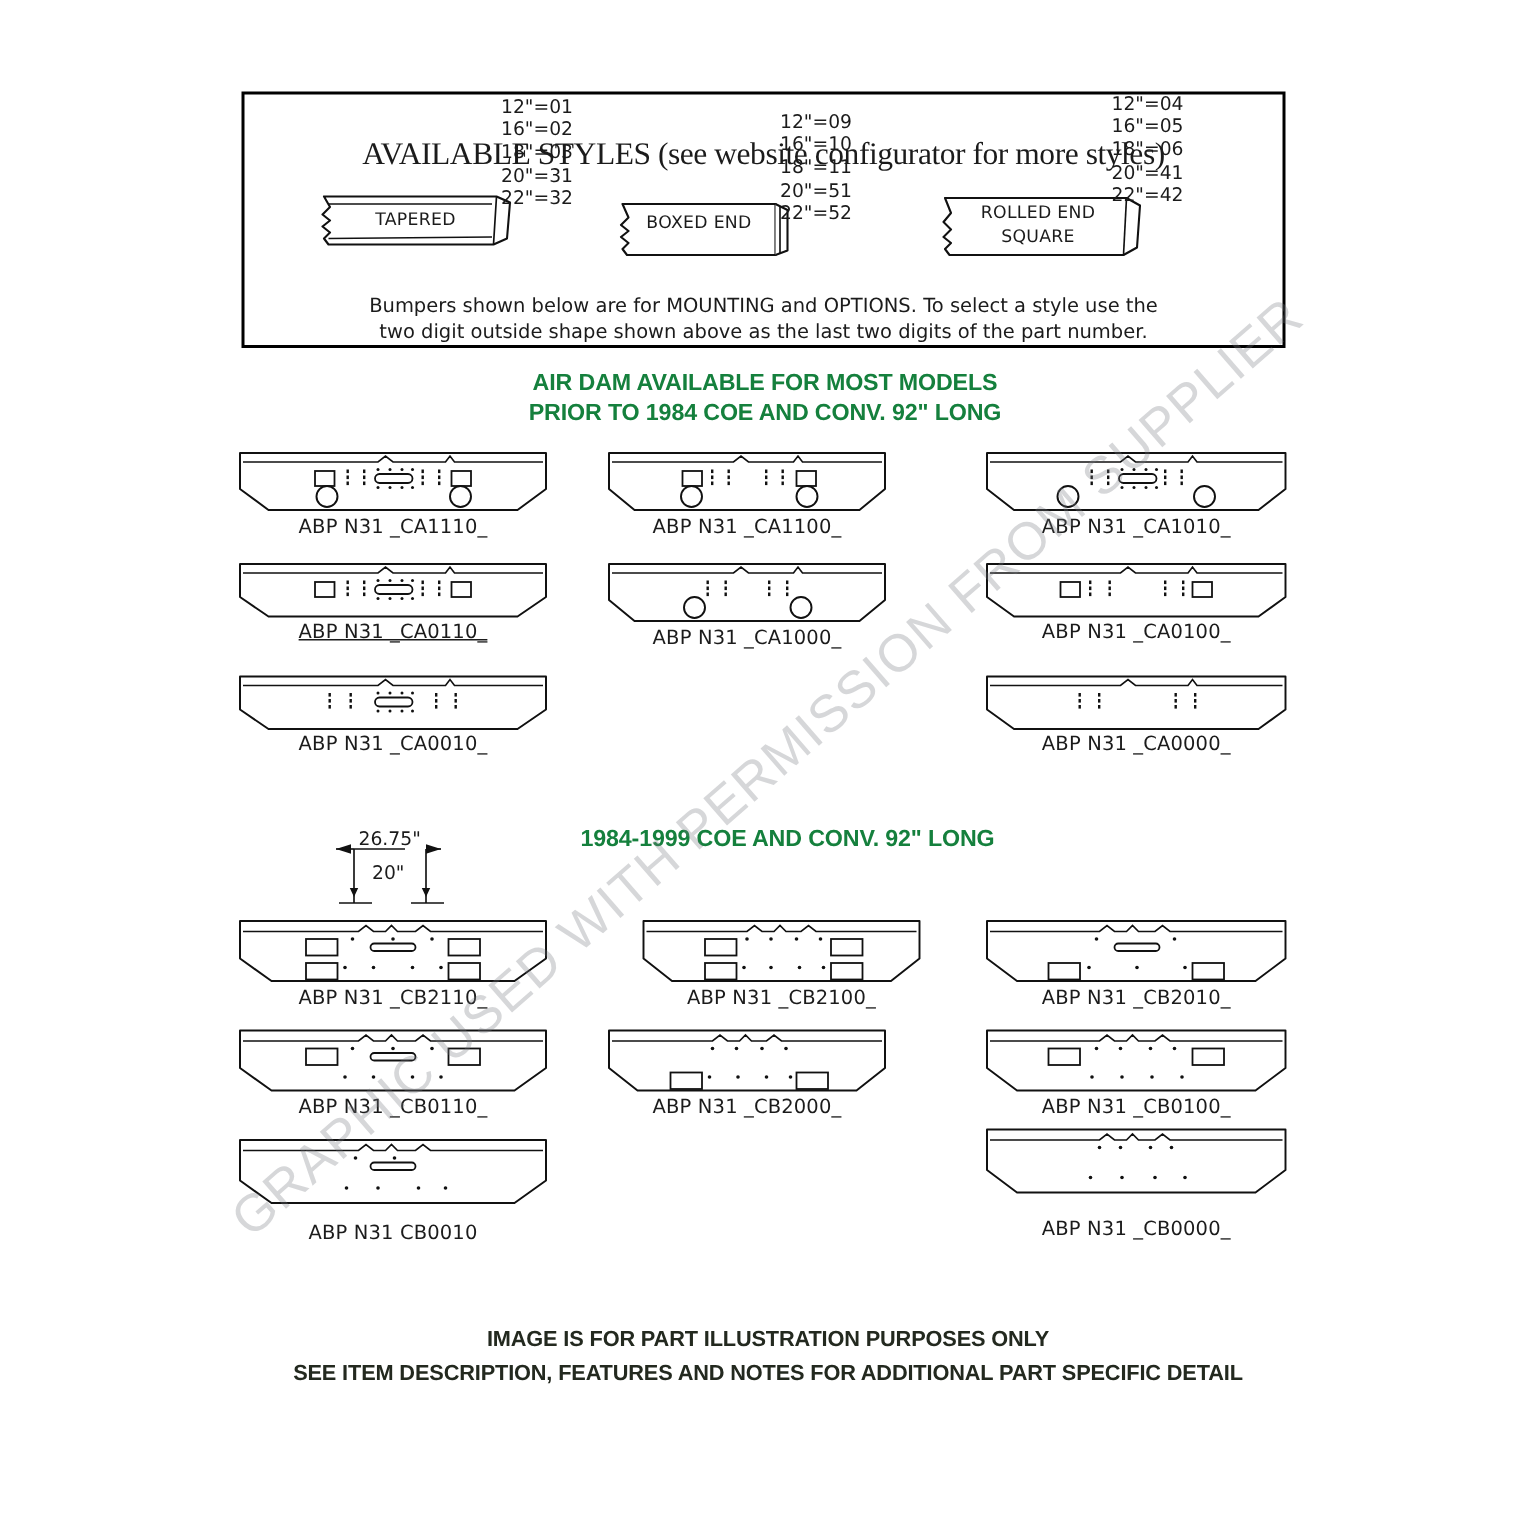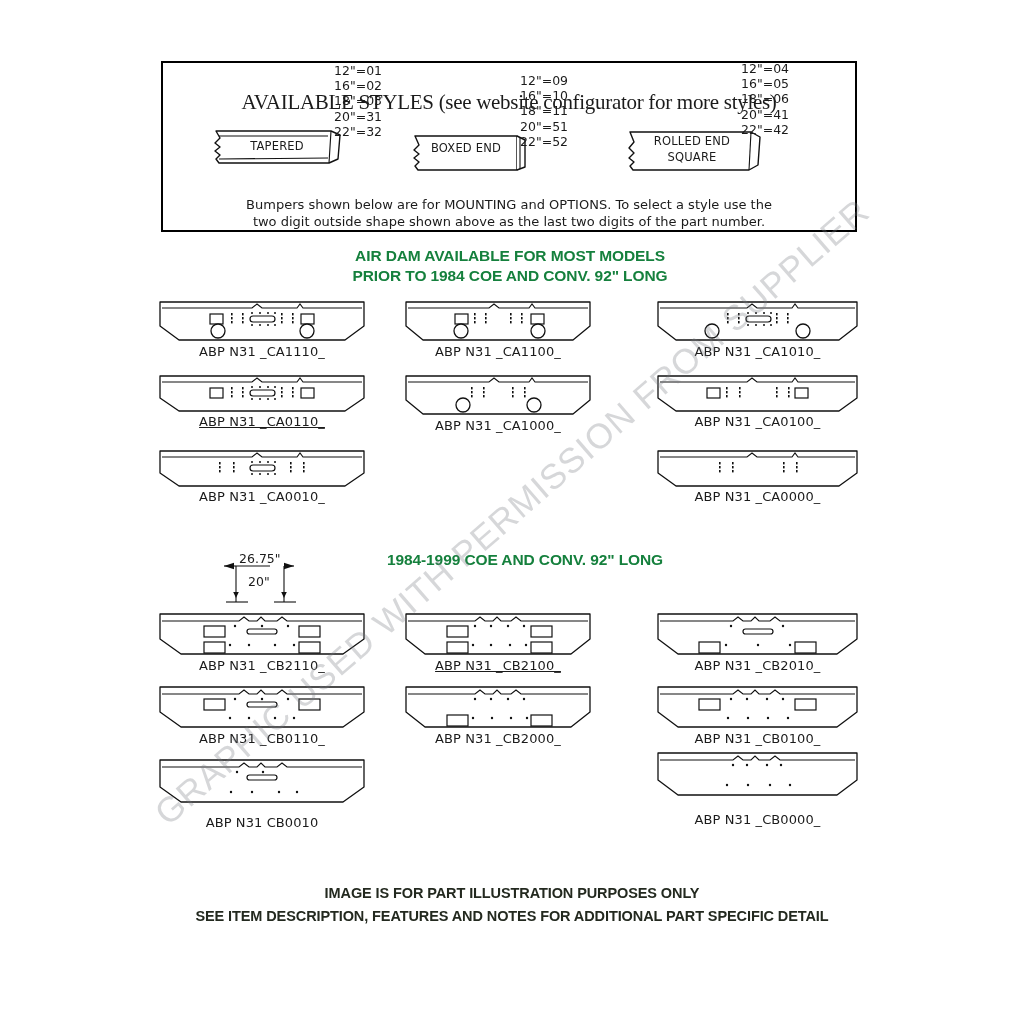--- a/index.html
+++ b/index.html
@@ -493,21 +493,21 @@
           <circle cx="131" cy="17" r="1.2"></circle>
         <circle cx="73" cy="36" r="1.2"></circle>
           <circle cx="92" cy="36" r="1.2"></circle>
           <circle cx="118" cy="36" r="1.2"></circle>
           <circle cx="137" cy="36" r="1.2"></circle>
       </g>
     </svg>
     <div class="part-label">ABP N31 _CB2110_</div>
   </div>
 
-  <div class="cell" style="left:403px; top:609px; width:190px;text-decoration:underline;">
+  <div class="cell" style="left:426px; top:609px; width:190px;">
     <svg width="190" height="50" viewBox="0 0 190 50">
       <path d="M3 5 L187 5 L187 30 L168 45 L22 45 L3 30 Z" fill="#fff" stroke="#111" stroke-width="1.3" stroke-linejoin="round"></path>
       <path d="M5 12 L72 12 L77 8 L82 12 L90 12 L94 8 L98 12 L108 12 L113 8 L118 12 L185 12" fill="none" stroke="#111" stroke-width="1.1"></path>
       <rect x="44" y="17" width="21" height="11" fill="#fff" stroke="#111" stroke-width="1.2"></rect>
       <rect x="128" y="17" width="21" height="11" fill="#fff" stroke="#111" stroke-width="1.2"></rect>
       <rect x="44" y="33" width="21" height="11" fill="#fff" stroke="#111" stroke-width="1.2"></rect>
       <rect x="128" y="33" width="21" height="11" fill="#fff" stroke="#111" stroke-width="1.2"></rect>
       <g fill="#111">
         <circle cx="72" cy="17" r="1.2"></circle>
           <circle cx="88" cy="17" r="1.2"></circle>

